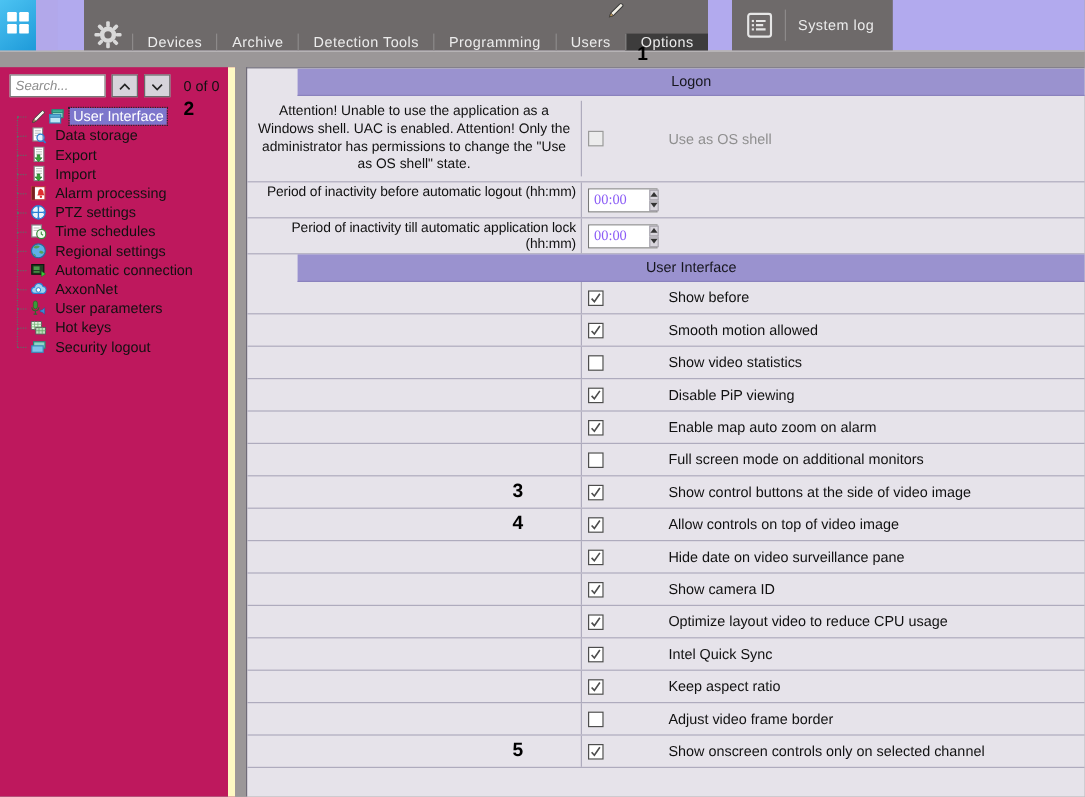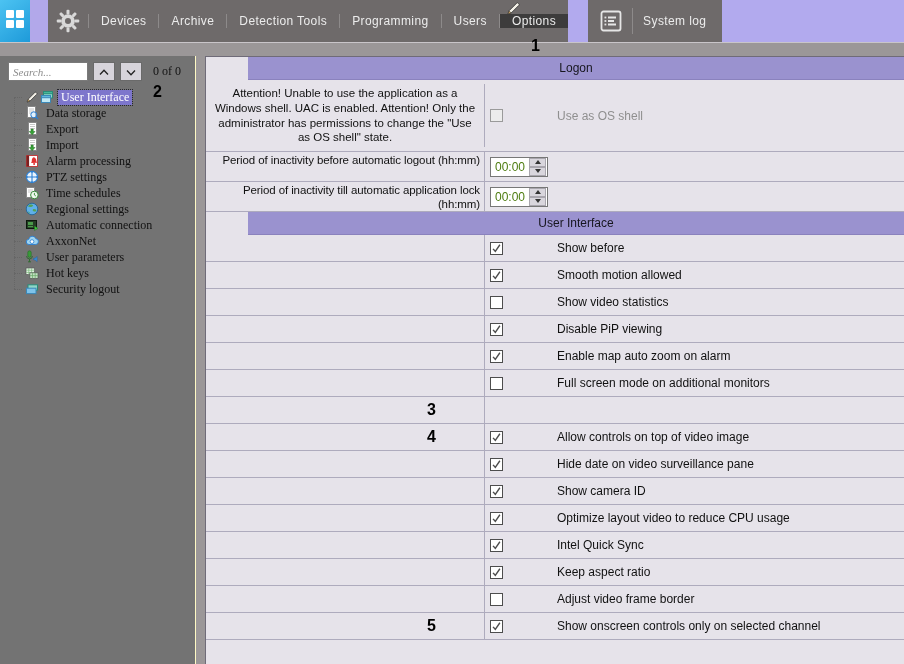--- a/index.html
+++ b/index.html
@@ -6,37 +6,37 @@
   body{
     width:904px;height:664px;position:relative;overflow:hidden;
     background:#9b9798;font-family:"Liberation Sans",sans-serif;
     -webkit-font-smoothing:antialiased;
   }
   
   .topbar{height:42px;display:flex;align-items:stretch;background:#b2aaee;}
   .app-btn{flex:0 0 30px;background:linear-gradient(140deg,#4cc3f2,#1e9ad9);
     display:flex;align-items:center;justify-content:center;}
   .purple-strip{flex:0 0 18px;background:#b2a8ea;}
-  .main-group{display:flex;align-items:center;background:#6e6a6a;}
+  .main-group{display:flex;align-items:flex-end;background:#6e6a6a;margin-left:22px;}
   .gear{width:40px;display:flex;align-items:center;justify-content:center;}
   .tabs{display:flex;align-items:stretch;}
   .tab{display:flex;align-items:center;padding:0 12px;color:#ececec;font-size:12px;
     border-left:1px solid #8d8a8a;letter-spacing:.4px;cursor:default;white-space:nowrap;}
   .tab.sel{background:#3d3c3c;}
   .purple-gap{flex:0 0 20px;}
   .log-group{display:flex;align-items:center;background:#6e6a6a;padding:0 16px 0 12px;}
   .log-ic svg{display:block;}
   .sep2{width:1px;height:26px;background:#8d8a8a;margin:0 10px;}
   .log-btn{background:none;border:none;color:#ececec;font-size:12px;font-family:inherit;
     letter-spacing:.4px;padding:0;cursor:default;}
   .purple-fill{flex:1;}
   .substrip{height:14px;background:#9b9798;border-top:1px solid #c9c5c9;box-sizing:border-box;}
   
   .content{display:flex;height:608px;}
-  .sidebar{flex:0 0 196px;background:#737373;border-right:1px solid #fef9c3;box-sizing:border-box;font-family:Liberation Serif, serif;}
+  .sidebar{flex:0 0 196px;background:#be185d;border-right:6px solid #fef9c3;box-sizing:border-box;}
   .gapcol{flex:0 0 9px;background:#9b9798;}
   .panel{flex:1;background:#e6e3ea;border-left:1px solid #6f6b78;border-top:1px solid #6f6b78;
     display:flex;flex-direction:column;overflow:hidden;box-sizing:border-box;}
   
   .searchrow{display:flex;align-items:center;padding:6px 6px 4px 8px;height:19px;}
   .search-input{width:70px;height:17px;border:1px solid #7a7a7a;font-family:inherit;
     font-size:11px;padding:0 4px;background:#fff;}
   .search-input::placeholder{font-style:italic;color:#8d8d8d;}
   .navbtn{width:22px;height:19px;margin-left:5px;background:#d7d4db;border:1px solid #6a6a6a;
     display:flex;align-items:center;justify-content:center;padding:0;}
@@ -66,21 +66,21 @@
   .opt{height:26px;}
   .opt .lcell{position:relative;}
   .cb{box-sizing:content-box;width:11px;height:11px;border:1px solid #4d4d4d;background:#fff;
     display:inline-flex;align-items:center;justify-content:center;flex:0 0 11px;}
   .cb svg{width:11px;height:11px;display:block;}
   .cb.disabled{background:#ececec;border-color:#9a9a9a;}
   .cblabel{font-size:12px;color:#111;margin-left:6px;white-space:nowrap;}
   .cblabel.dis{color:#8f8f8f;}
   
   .spin{display:flex;border:1px solid #777;background:#fff;height:18px;width:56px;align-items:stretch;}
-  .spin-val{width:34px;border:none;font-size:12px;font-family:Liberation Sans, sans-serif;padding:0 0 0 4px;outline:none;background:#fff;color:#4d7c0f;}
+  .spin-val{width:34px;border:none;font-size:12px;font-family:Liberation Serif, serif;padding:0 12px 0 4px;outline:none;background:#fff;color:#8b5cf6;}
   .spin-btns{display:flex;flex-direction:column;width:17px;}
   .spin-btns button{flex:1;border:1px solid #a9a6ae;background:#d9d6dd;padding:0;
     display:flex;align-items:center;justify-content:center;}
   .tri{width:0;height:0;border-left:3px solid transparent;border-right:3px solid transparent;}
   .tri.up{border-bottom:4px solid #333;}
   .tri.dn{border-top:4px solid #333;}
   
   .ann{font-weight:bold;font-size:16px;color:#000;line-height:1;}
   .ann.abs{position:absolute;z-index:9;}
   .ann.inline{position:absolute;right:48px;top:50%;transform:translateY(-50%);}
@@ -426,20 +426,28 @@
           <div class="lcell"></div>
           <div class="rcell">
             <span class="cb"></span>
             <span class="cblabel">Full screen mode on additional monitors</span>
           </div>
         </div>
         <div class="row opt">
           <div class="lcell">
             <span class="ann inline">3</span>
           </div>
+          <div class="rcell">
+            <span class="cb">
+              <svg viewBox="0 0 12 12">
+                <path d="M2.2 6.4l2.5 2.7 5-7.2" stroke="#4d4d4d" stroke-width="1.5" fill="none"></path>
+              </svg>
+            </span>
+            <span class="cblabel">Show control buttons at the side of video image</span>
+          </div>
         </div>
         <div class="row opt">
           <div class="lcell">
             <span class="ann inline">4</span>
           </div>
           <div class="rcell">
             <span class="cb">
               <svg viewBox="0 0 12 12">
                 <path d="M2.2 6.4l2.5 2.7 5-7.2" stroke="#4d4d4d" stroke-width="1.5" fill="none"></path>
               </svg>

